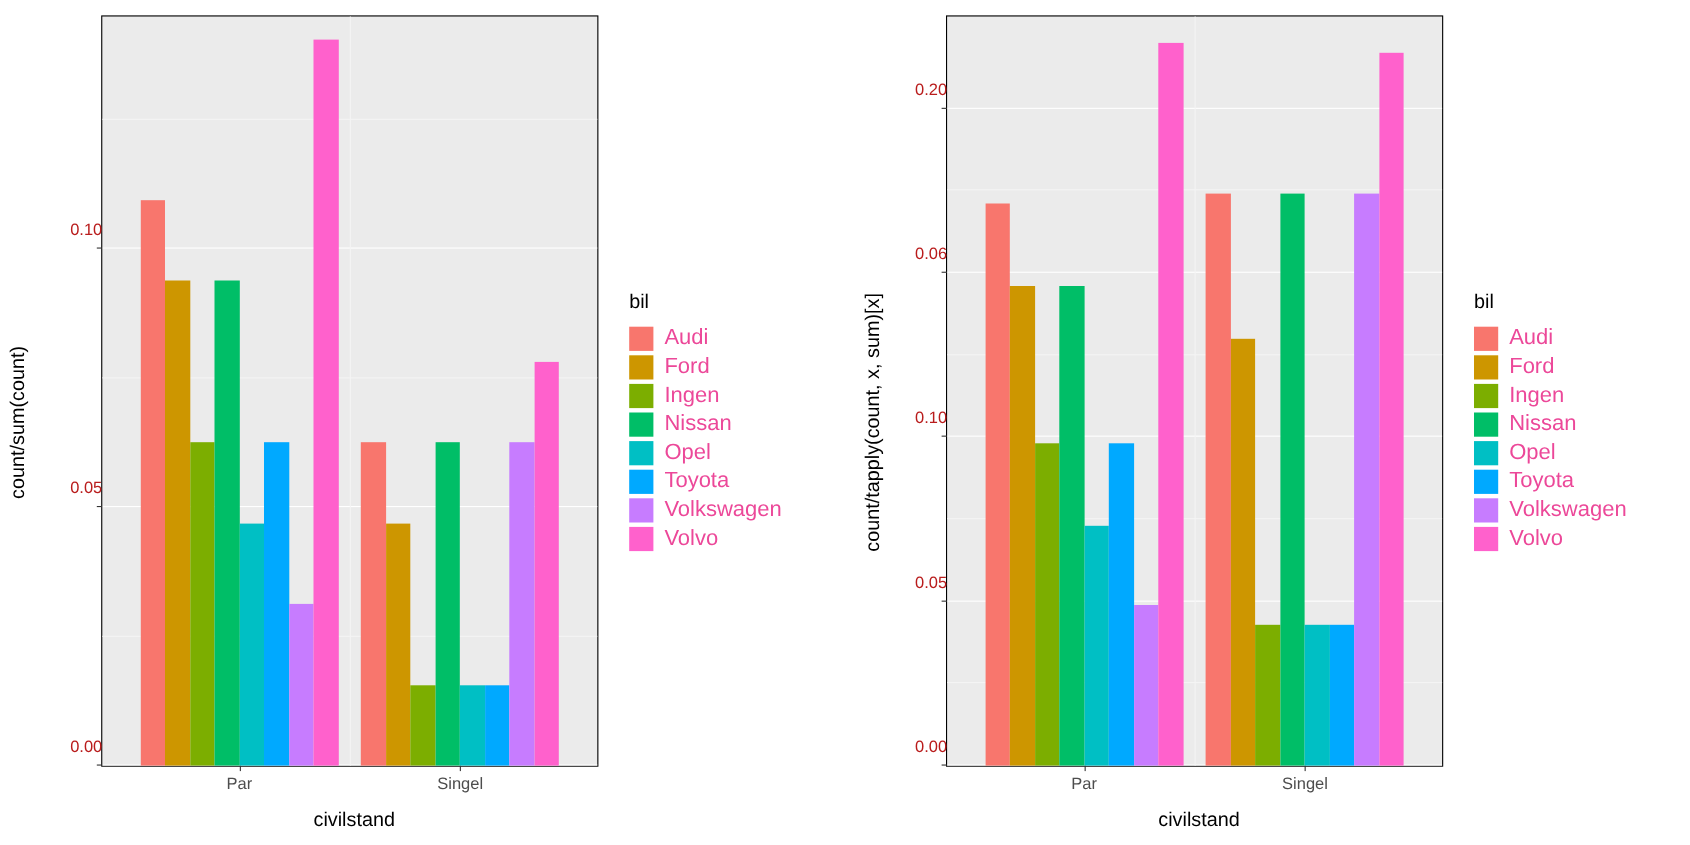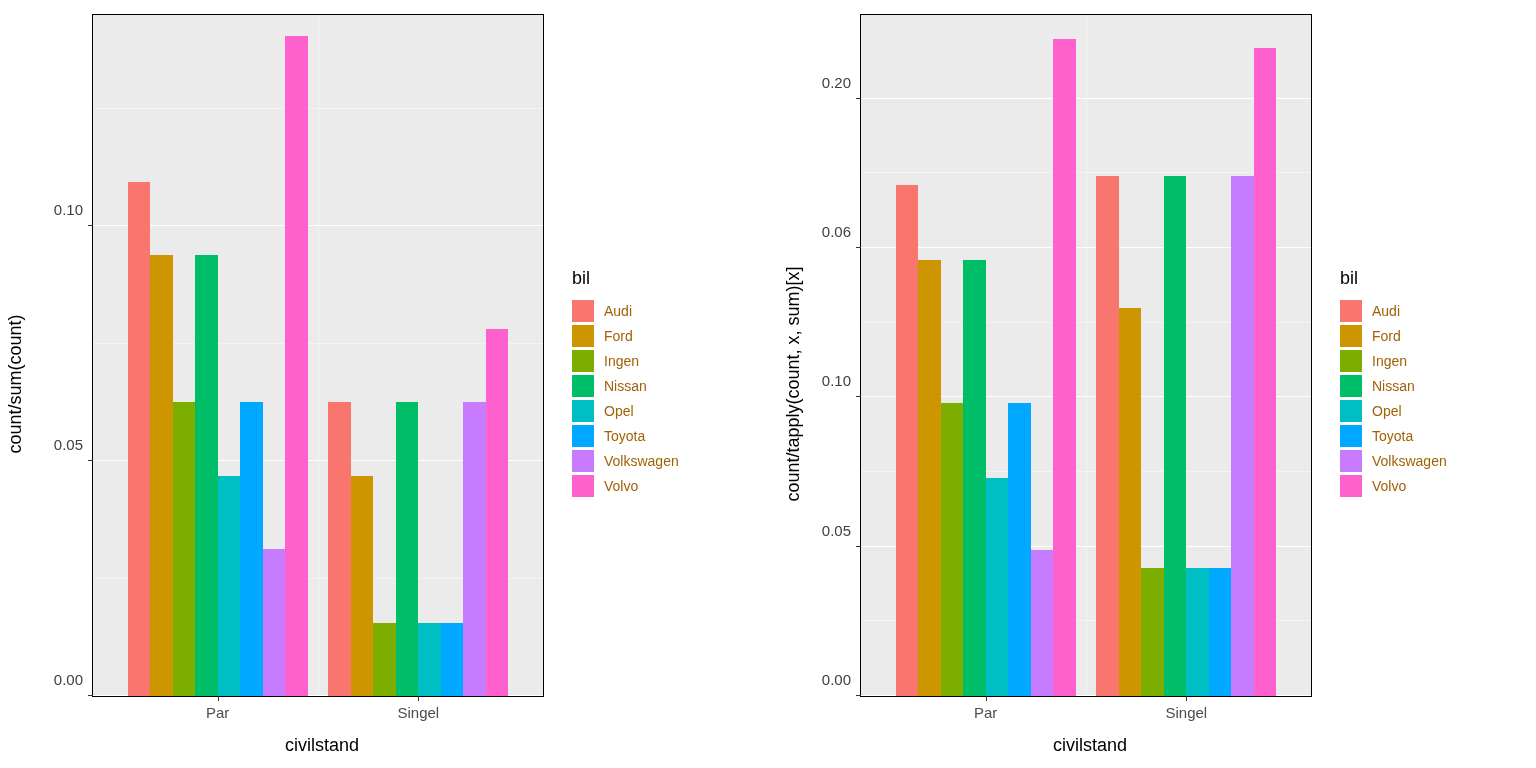--- a/index.html
+++ b/index.html
@@ -79,23 +79,22 @@
     top: 0; bottom: 0;
     width: 1px;
     background: #f4f4f4;
   }
 
   
   .y-tick-label {
     position: absolute;
     right: 100%;
     transform: translateY(-50%);
-    padding-right: 10px;
     font-size: 15px;
-    color: #404040;
+    color: #b91c1c;
     white-space: nowrap;
   }
   .y-tick-mark {
     position: absolute;
     right: 100%;
     width: 5px;
     height: 1px;
     background: #333;
   }
 
@@ -142,22 +141,22 @@
     align-items: center;
     margin: 3px 0;
   }
   .legend-swatch {
     width: 22px;
     height: 22px;
     margin-right: 10px;
     flex: 0 0 22px;
   }
   .legend-label {
-    font-size: 14px;
-    color: #a16207;
+    font-size: 20px;
+    color: #ec4899;
   }
 </style>
 </head>
 <body>
 
 <div class="figure">
 
   <div class="panel panel-left">
     <div class="plot-wrap">
       <div class="y-axis-title">count/sum(count)</div>

